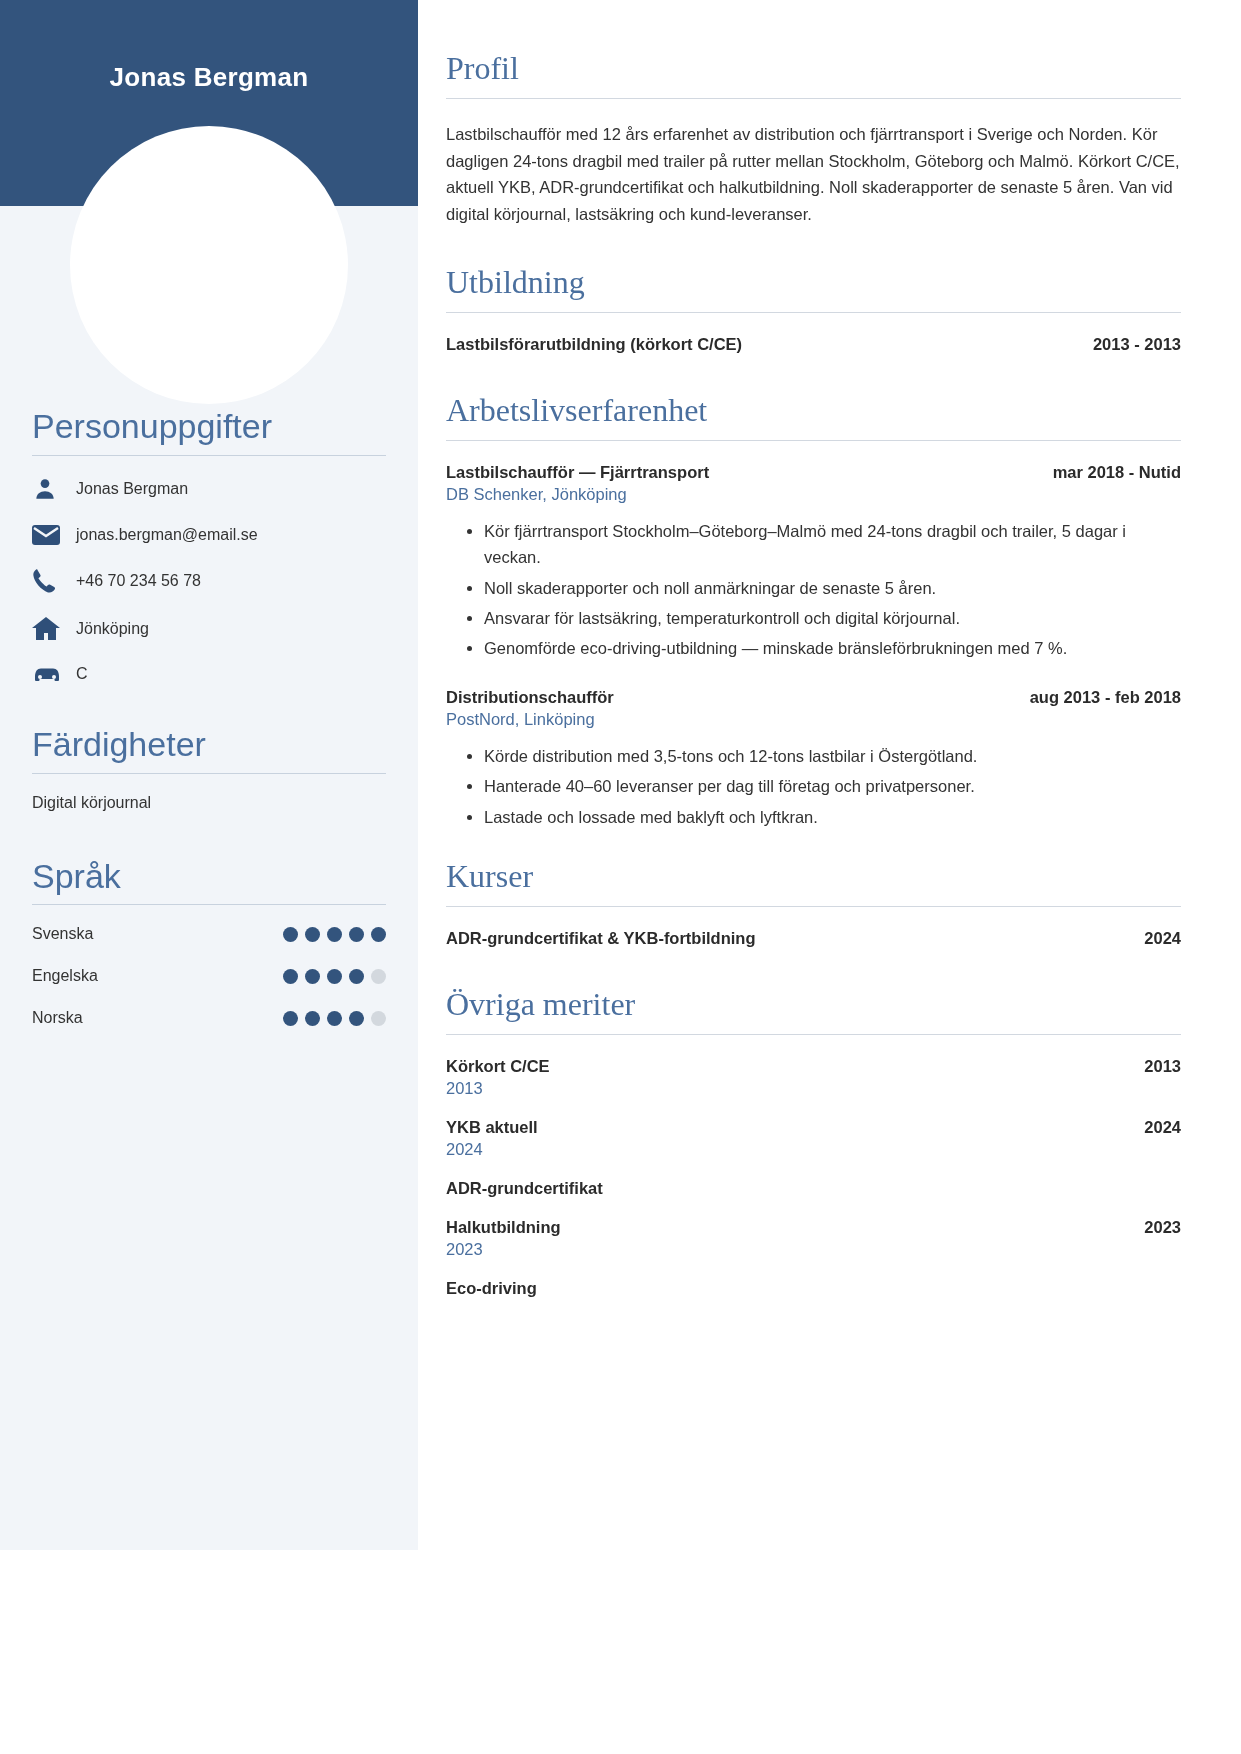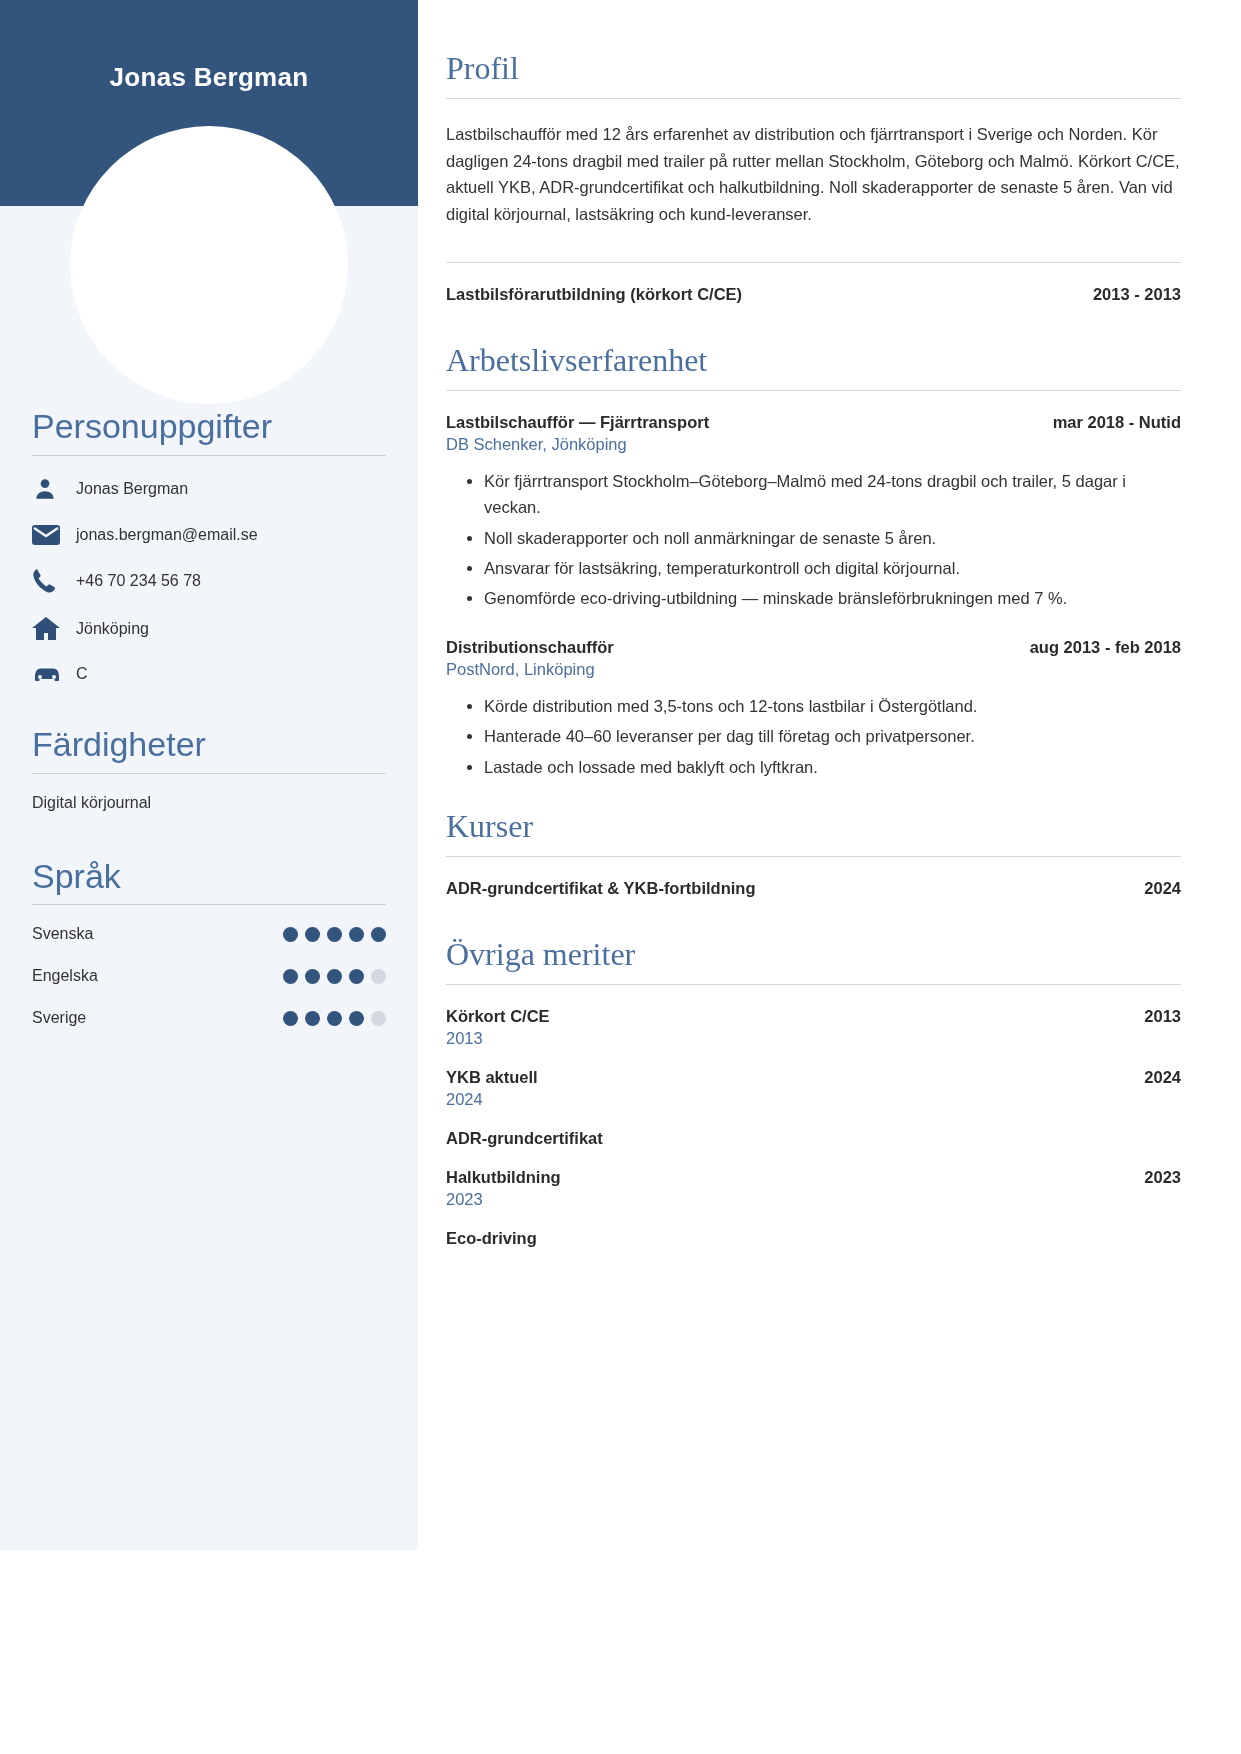--- a/index.html
+++ b/index.html
@@ -274,41 +274,42 @@
             <span class="lang-name">Engelska</span>
             <span class="dots">
               <span class="dot on"></span>
                 <span class="dot on"></span>
                 <span class="dot on"></span>
                 <span class="dot on"></span>
                 <span class="dot"></span>
             </span>
           </li>
           <li class="lang-item">
-            <span class="lang-name">Sverige</span>
+            <span class="lang-name">Norska</span>
             <span class="dots">
               <span class="dot on"></span>
                 <span class="dot on"></span>
                 <span class="dot on"></span>
                 <span class="dot on"></span>
                 <span class="dot"></span>
             </span>
           </li>
         </ul>
       </div>
 
     </div>
   </aside>
 
   <main class="main">
 
     <h1 class="main-title">Profil</h1>
     <hr class="main-rule">
     <p class="profile-text">Lastbilschaufför med 12 års erfarenhet av distribution och fjärrtransport i Sverige och Norden. Kör dagligen 24-tons dragbil med trailer på rutter mellan Stockholm, Göteborg och Malmö. Körkort C/CE, aktuell YKB, ADR-grundcertifikat och halkutbildning. Noll skaderapporter de senaste 5 åren. Van vid digital körjournal, lastsäkring och kund-leveranser.</p>
 
+    <h1 class="main-title">Utbildning</h1>
     <hr class="main-rule">
     <div class="entry">
       <div class="entry-head">
         <span class="entry-title">Lastbilsförarutbildning (körkort C/CE)</span>
         <span class="entry-date">2013 - 2013</span>
       </div>
     </div>
 
     <h1 class="main-title sec-gap">Arbetslivserfarenhet</h1>
     <hr class="main-rule">

